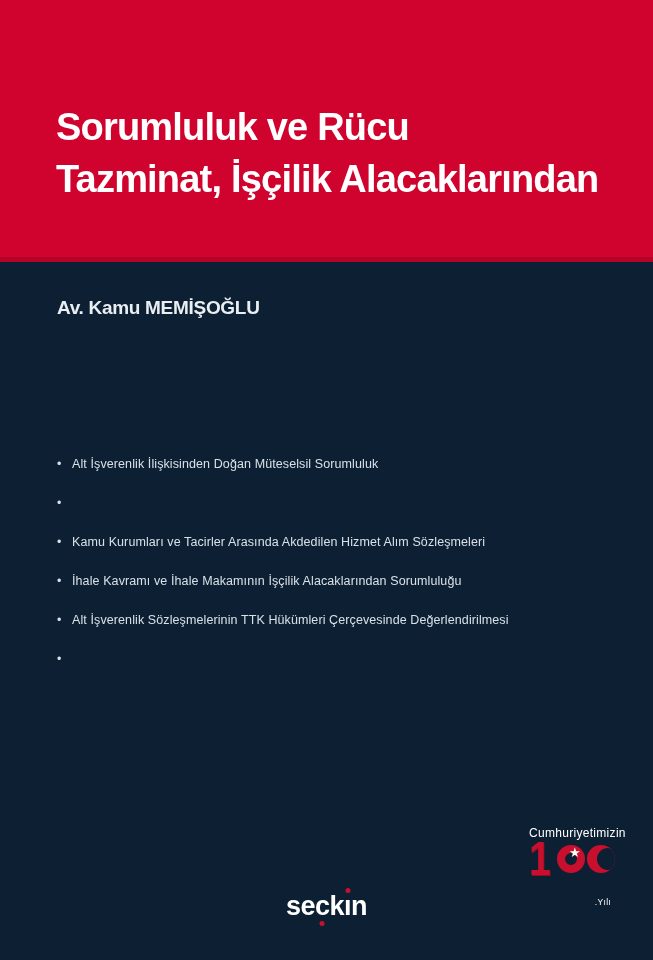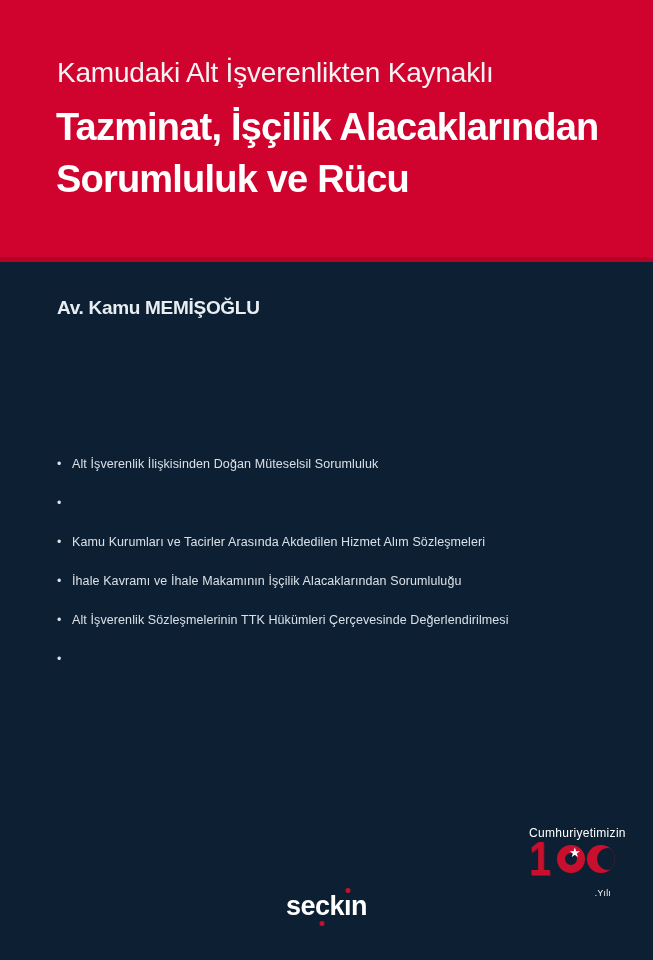--- a/index.html
+++ b/index.html
@@ -80,21 +80,21 @@
   .crescent{
     flex:none;width:28px;height:28px;border-radius:50%;
     background:var(--logo-red);margin-left:2px;position:relative;overflow:hidden;
   }
   .crescent::after{
     content:"";position:absolute;left:10px;top:3px;width:22px;height:22px;
     border-radius:50%;background:var(--navy);
   }
   .anniv-bottom{
     font-size:8.5px;line-height:10px;letter-spacing:0.3px;
-    text-align:right;padding-right:4px;margin-top:10px;white-space:nowrap;
+    text-align:right;padding-right:4px;margin-top:19px;white-space:nowrap;
   }
   
   .publisher{
     position:absolute;left:0;top:893px;width:653px;
     display:flex;justify-content:center;
   }
   .wordmark{
     position:relative;display:flex;
     color:#FFFFFF;font-weight:700;font-size:27px;line-height:27px;
     letter-spacing:-0.5px;
@@ -108,24 +108,23 @@
     position:absolute;left:50%;top:-5px;transform:translateX(-50%);
     width:5px;height:5px;border-radius:50%;background:var(--logo-red);
   }
 </style>
 </head>
 <body>
 
 <div class="cover">
 
   <div class="header">
-    <div class="supertitle">Kamudaki Alt İşverenlikten Kaynaklı</div>
     <div class="title">
+      <div>Sorumluluk ve Rücu</div>
       <div>Tazminat, İşçilik Alacaklarından</div>
-      <div>Sorumluluk ve Rücu</div>
     </div>
   </div>
 
   <div class="author">Av. Kamu MEMİŞOĞLU</div>
 
   <ul class="topics">
     <li>
       <span class="dot">•</span>
       <span>Alt İşverenlik İlişkisinden Doğan Müteselsil Sorumluluk</span>
     </li>

